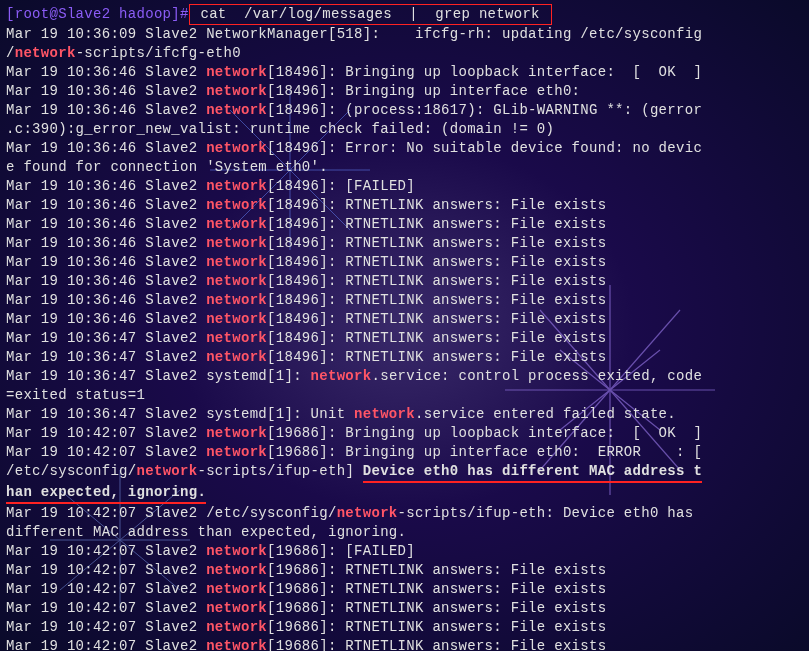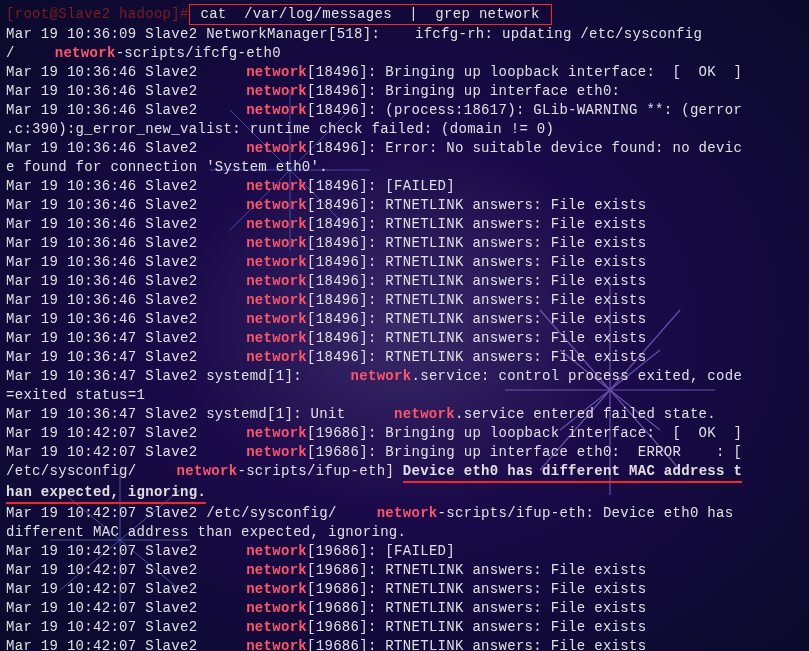--- a/index.html
+++ b/index.html
@@ -16,22 +16,22 @@
     position: relative;
   }
   .terminal {
     position: relative;
     padding: 4px 6px;
     white-space: pre;
     line-height: 19px;
     letter-spacing: 0.3px;
   }
   .line { display: block; }
-  .prompt-user { color: #7f1d1d; }
-  .hl { color: #ff5566; font-weight: bold; margin-left: 40px; }
+  .prompt-user { color: #8b5cf6; }
+  .hl { color: #ff5566; font-weight: bold; }
   .red-box {
     border: 1.5px solid #ff2222;
     padding: 0 2px;
     display: inline-block;
   }
   .red-underline {
     border-bottom: 2px solid #ff2222;
     display: inline-block;
     font-weight: bold;
   }

